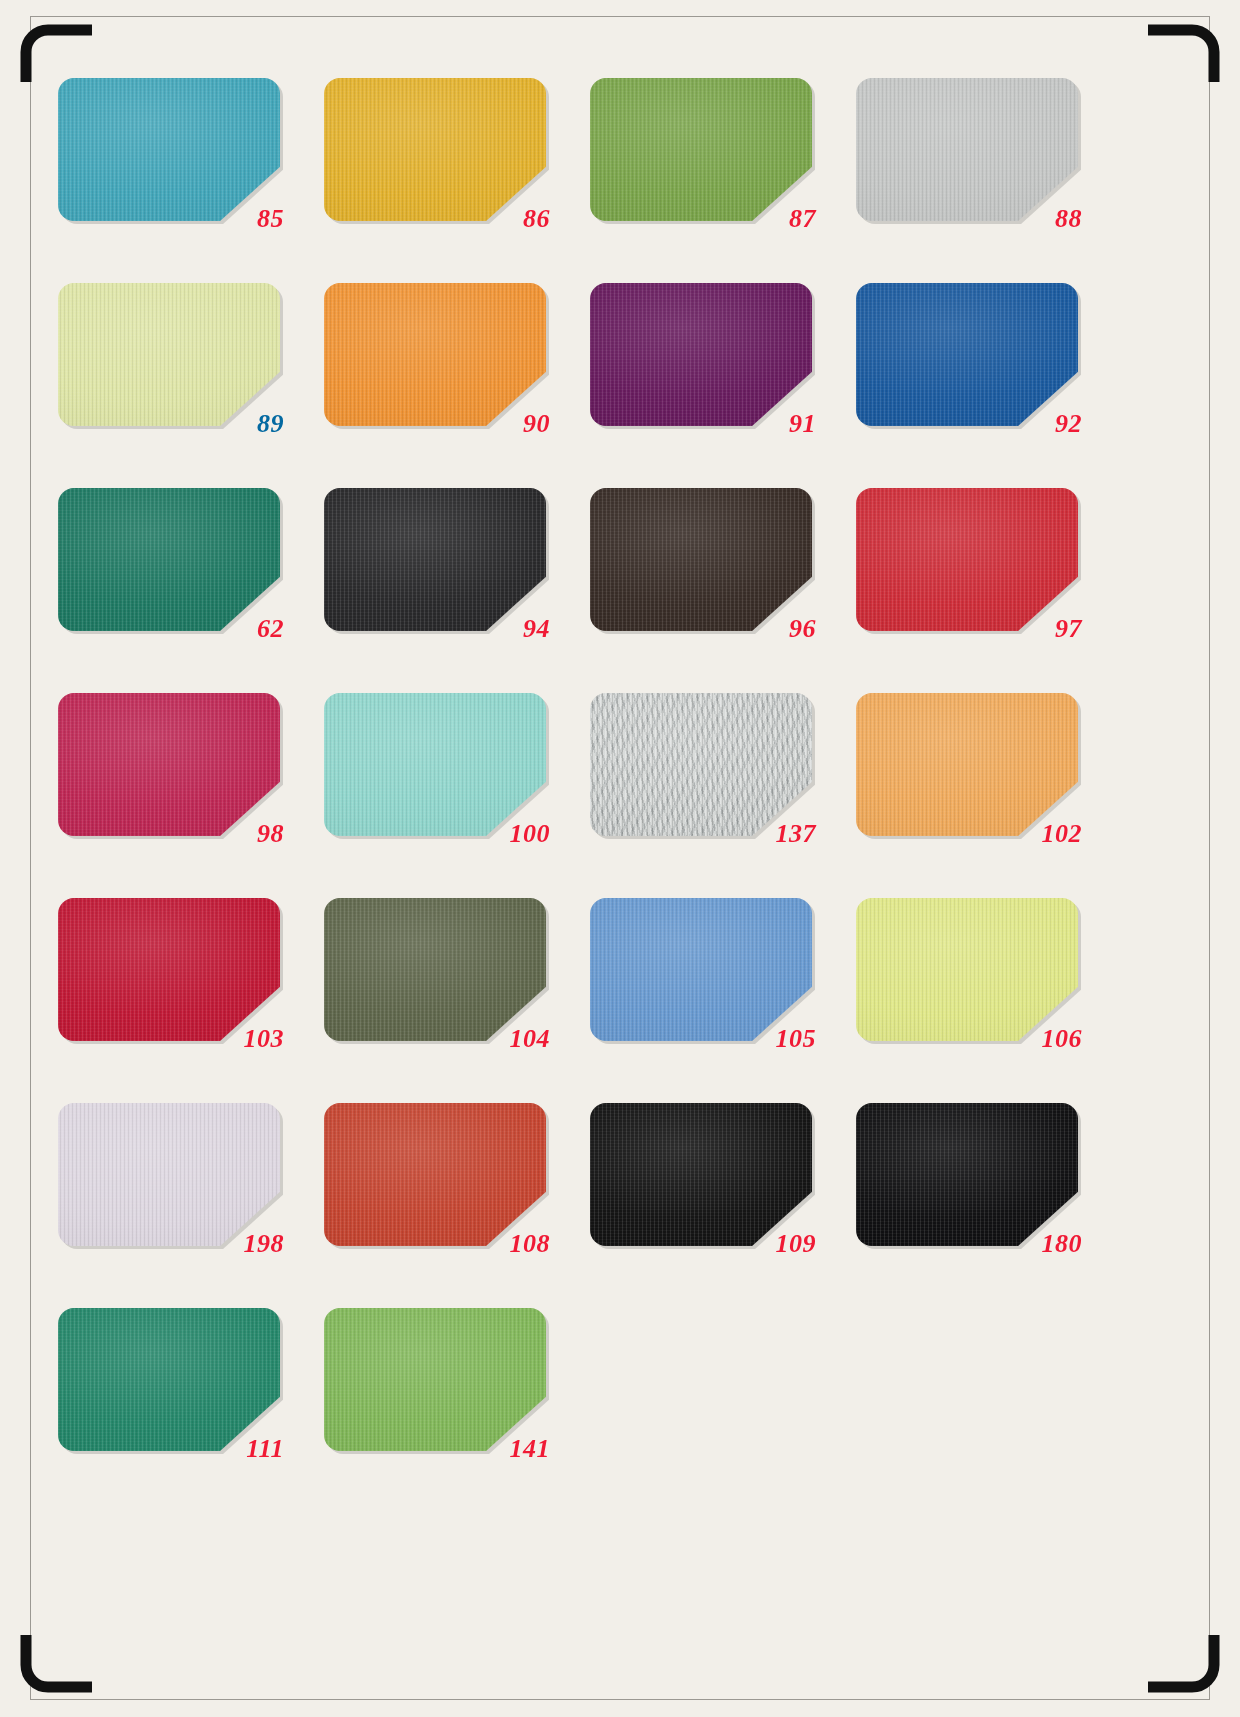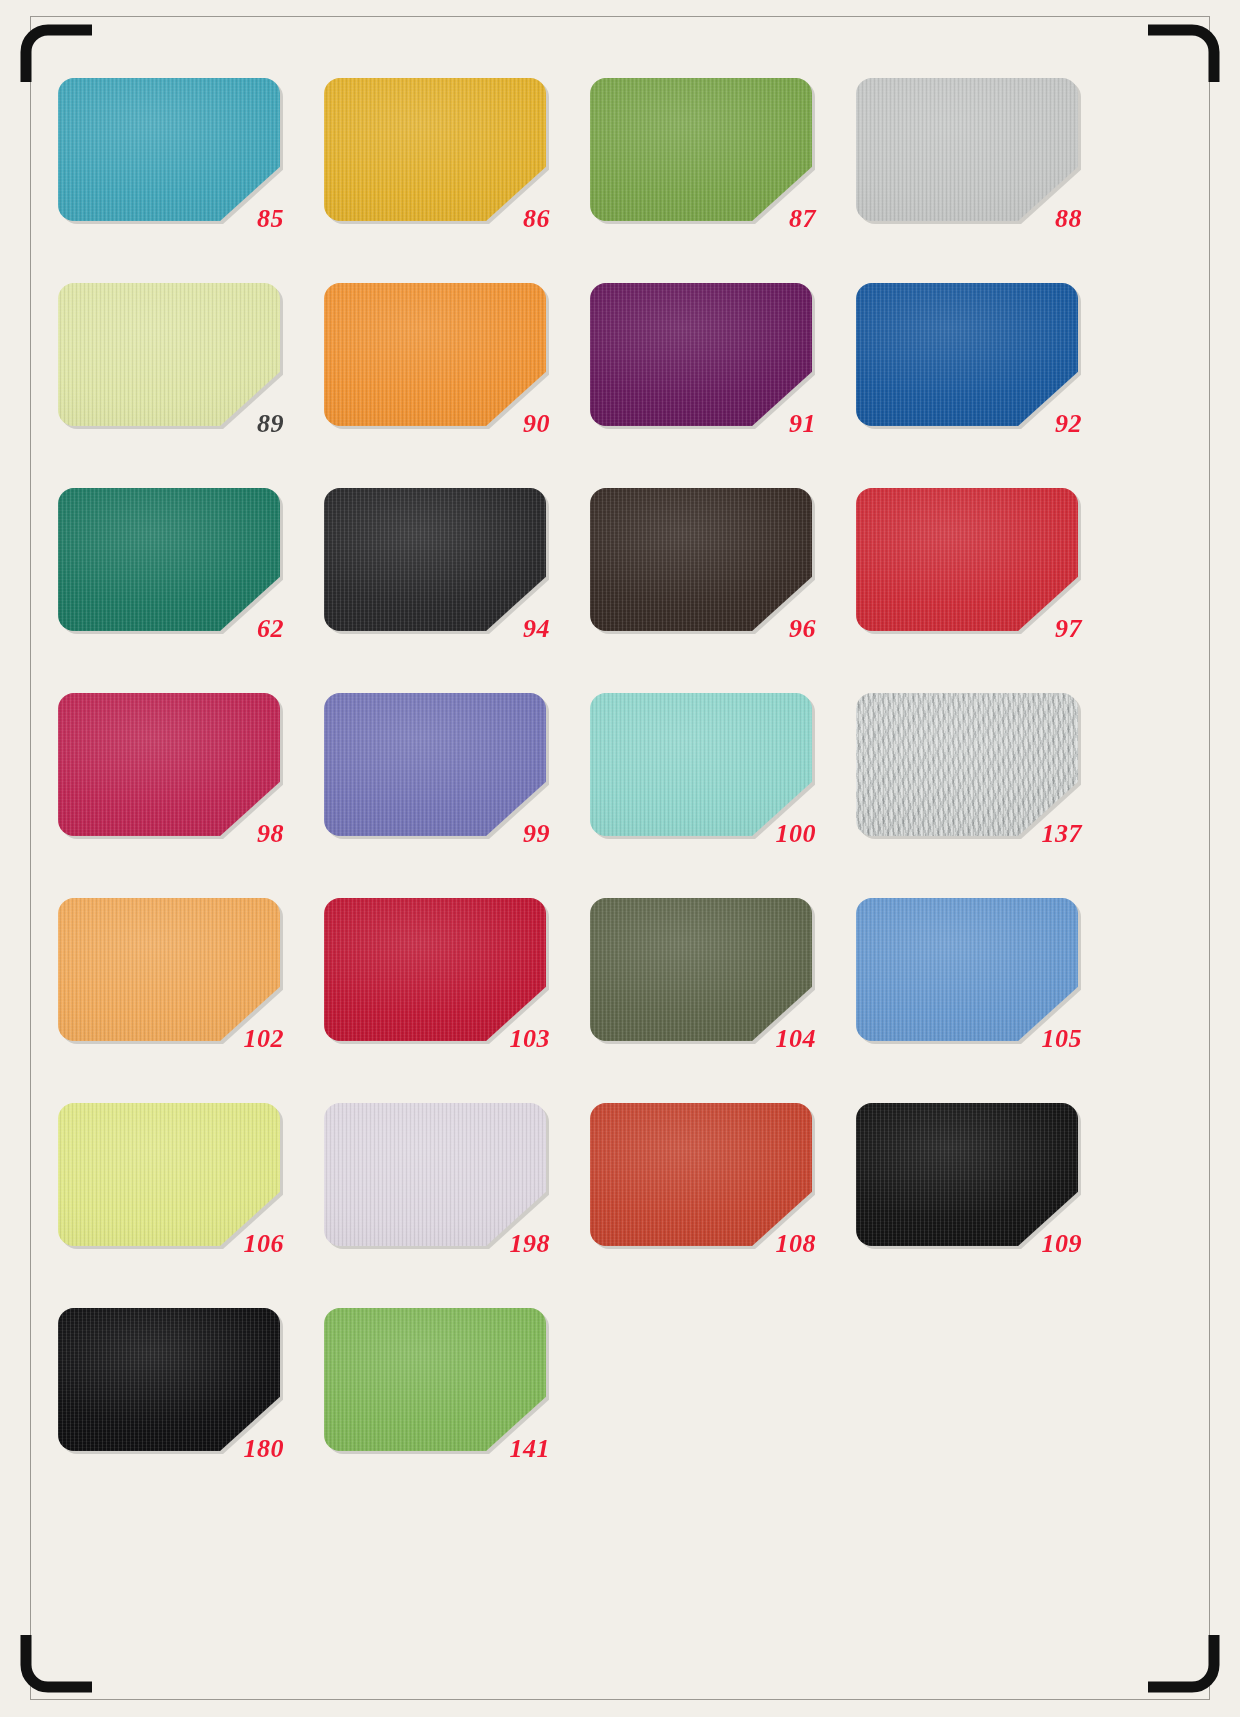--- a/index.html
+++ b/index.html
@@ -194,21 +194,21 @@
         <div class="label" style="color: rgb(240, 26, 53);">87</div>
       </div>
       <div class="cell">
         <div class="shadow"></div>
         <div class="swatch" style="background-color: rgb(195, 197, 196);"></div>
         <div class="label" style="color: rgb(240, 26, 53);">88</div>
       </div>
       <div class="cell">
         <div class="shadow"></div>
         <div class="swatch" style="background-color: rgb(222, 229, 165);"></div>
-        <div class="label" style="color: #404040;">89</div>
+        <div class="label" style="color: #0369a1;">89</div>
       </div>
       <div class="cell">
         <div class="shadow"></div>
         <div class="swatch" style="background-color: rgb(240, 145, 47);"></div>
         <div class="label" style="color: rgb(240, 26, 53);">90</div>
       </div>
       <div class="cell">
         <div class="shadow"></div>
         <div class="swatch" style="background-color: rgb(100, 21, 90);"></div>
         <div class="label" style="color: rgb(240, 26, 53);">91</div>
@@ -238,25 +238,20 @@
         <div class="swatch" style="background-color: rgb(205, 39, 51);"></div>
         <div class="label" style="color: rgb(240, 26, 53);">97</div>
       </div>
       <div class="cell">
         <div class="shadow"></div>
         <div class="swatch" style="background-color: rgb(189, 33, 80);"></div>
         <div class="label" style="color: rgb(240, 26, 53);">98</div>
       </div>
       <div class="cell">
         <div class="shadow"></div>
-        <div class="swatch" style="background-color: rgb(114, 114, 182);"></div>
-        <div class="label" style="color: rgb(240, 26, 53);">99</div>
-      </div>
-      <div class="cell">
-        <div class="shadow"></div>
         <div class="swatch" style="background-color: rgb(141, 213, 203);"></div>
         <div class="label" style="color: rgb(240, 26, 53);">100</div>
       </div>
       <div class="cell">
         <div class="shadow"></div>
         <div class="swatch heather" style="background-color: rgb(201, 205, 203);"></div>
         <div class="label" style="color: rgb(240, 26, 53);">137</div>
       </div>
       <div class="cell">
         <div class="shadow"></div>
@@ -298,18 +293,23 @@
         <div class="swatch" style="background-color: rgb(14, 14, 14);"></div>
         <div class="label" style="color: rgb(240, 26, 53);">109</div>
       </div>
       <div class="cell">
         <div class="shadow"></div>
         <div class="swatch" style="background-color: rgb(10, 10, 12);"></div>
         <div class="label" style="color: rgb(240, 26, 53);">180</div>
       </div>
       <div class="cell">
         <div class="shadow"></div>
+        <div class="swatch" style="background-color: rgb(30, 132, 102);"></div>
+        <div class="label" style="color: rgb(240, 26, 53);">111</div>
+      </div>
+      <div class="cell">
+        <div class="shadow"></div>
         <div class="swatch" style="background-color: rgb(126, 182, 85);"></div>
         <div class="label" style="color: rgb(240, 26, 53);">141</div>
       </div>
     </div>
 
 </div>
 
 </body></html>

